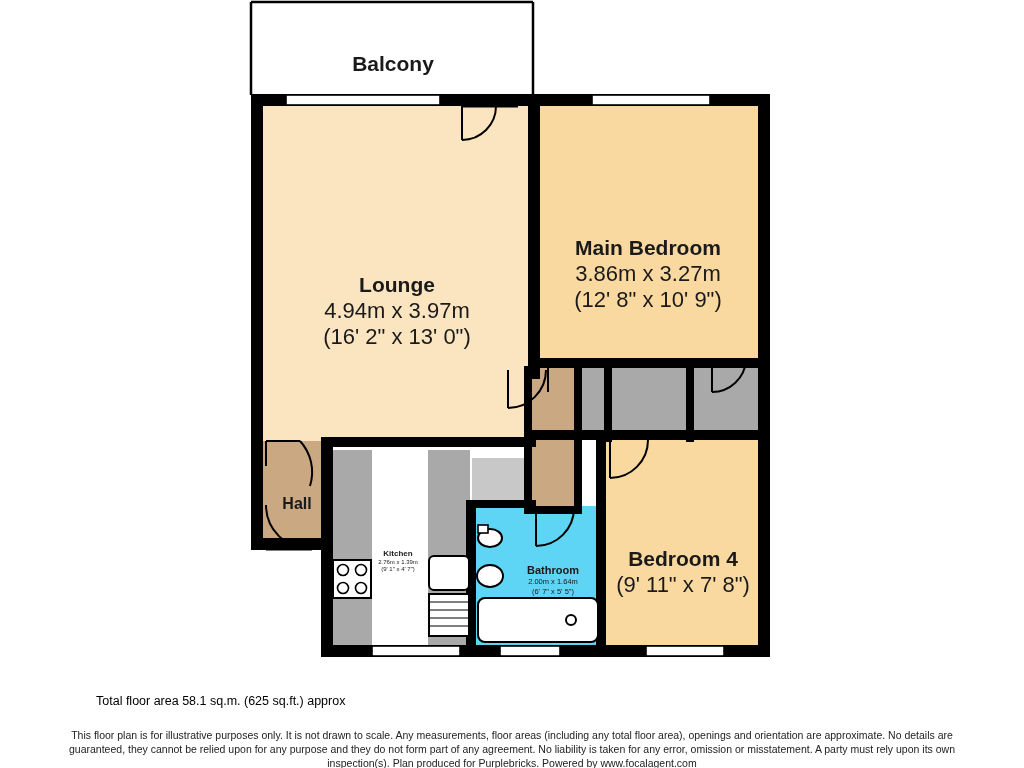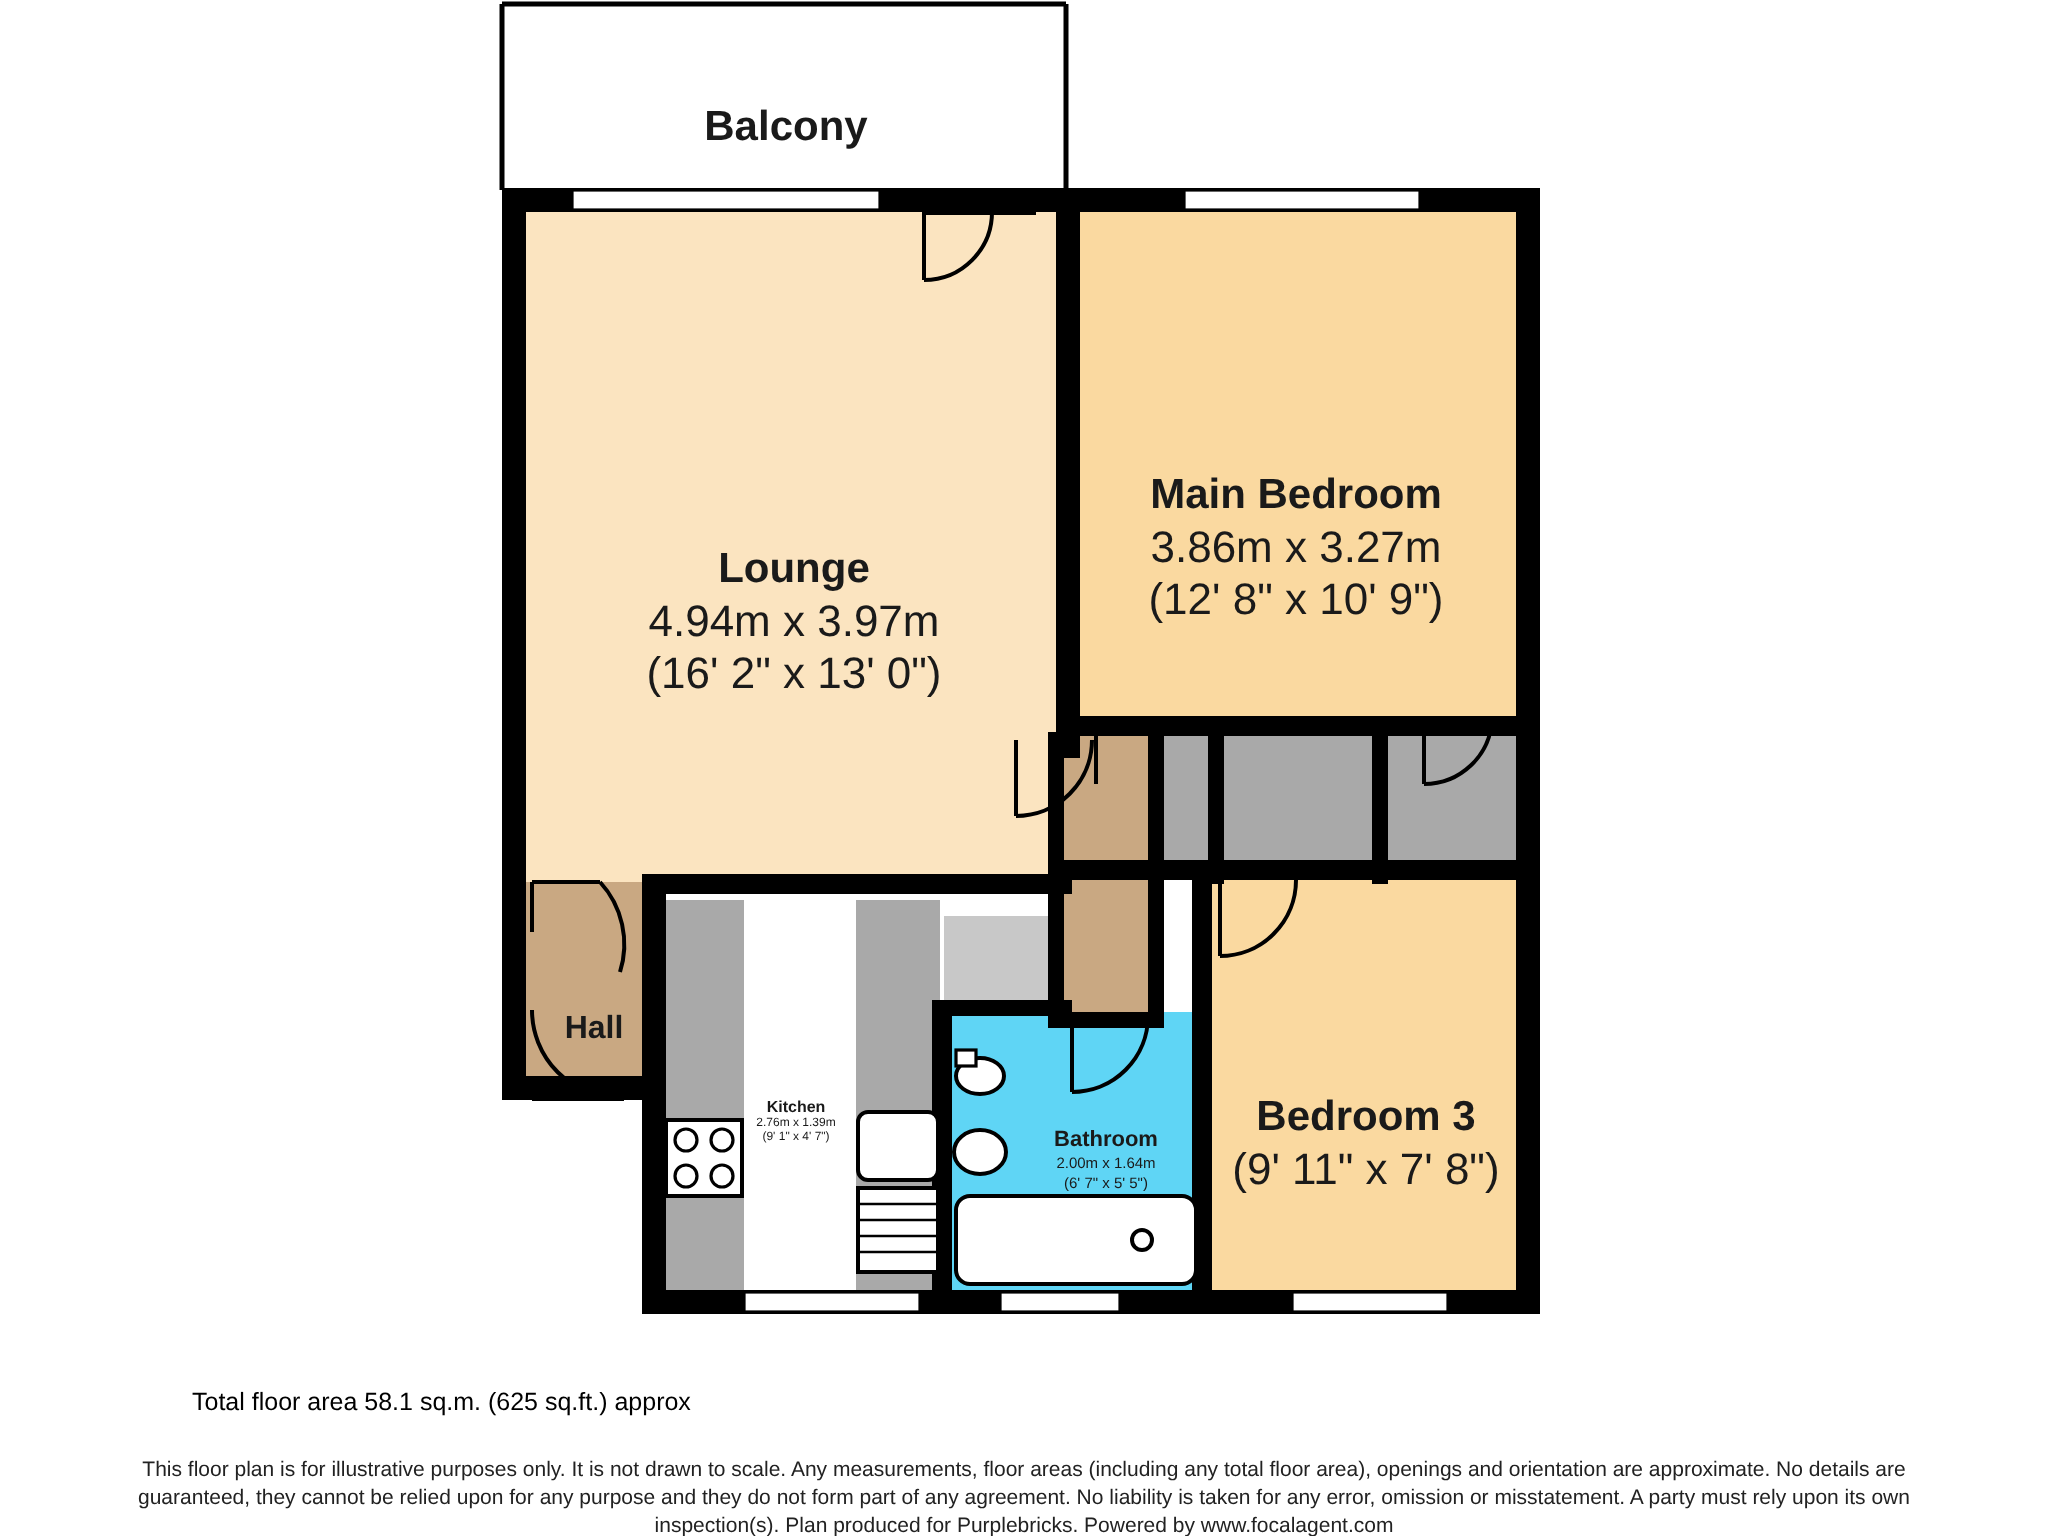--- a/index.html
+++ b/index.html
@@ -192,34 +192,34 @@
   <div class="room-dim">(16' 2" x 13' 0")</div>
 </div>
 
 <div class="room-label big" style="left:548px; top:222px; width:200px;">
   <div class="room-name">Main Bedroom</div>
   <div class="room-dim">3.86m x 3.27m</div>
   <div class="room-dim">(12' 8" x 10' 9")</div>
 </div>
 
 <div class="room-label big" style="left:583px; top:533px; width:200px;">
-  <div class="room-name">Bedroom 3</div>
+  <div class="room-name">Bedroom 4</div>
   <div class="room-dim">(9' 11" x 7' 8")</div>
 </div>
 
 <div class="room-label small" style="left:493px; top:551px; width:120px;">
   <div class="room-name">Bathroom</div>
   <div class="room-dim">2.00m x 1.64m</div>
   <div class="room-dim">(6' 7" x 5' 5")</div>
 </div>
 
 <div class="room-label tiny" style="left:343px; top:536px; width:110px;">
   <div class="room-name">Kitchen</div>
   <div class="room-dim">2.76m x 1.39m</div>
   <div class="room-dim">(9' 1" x 4' 7")</div>
 </div>
 
-<div class="room-label mid" style="left:247px; top:492px; width:100px;">
+<div class="room-label mid" style="left:247px; top:481px; width:100px;">
   <div class="room-name">Hall</div>
 </div>
 
 <div id="total-area">Total floor area 58.1 sq.m. (625 sq.ft.) approx</div>
 <div id="disclaimer">This floor plan is for illustrative purposes only. It is not drawn to scale. Any measurements, floor areas (including any total floor area), openings and orientation are approximate. No details are guaranteed, they cannot be relied upon for any purpose and they do not form part of any agreement. No liability is taken for any error, omission or misstatement. A party must rely upon its own inspection(s). Plan produced for Purplebricks. Powered by www.focalagent.com</div>
 
 </body></html>

